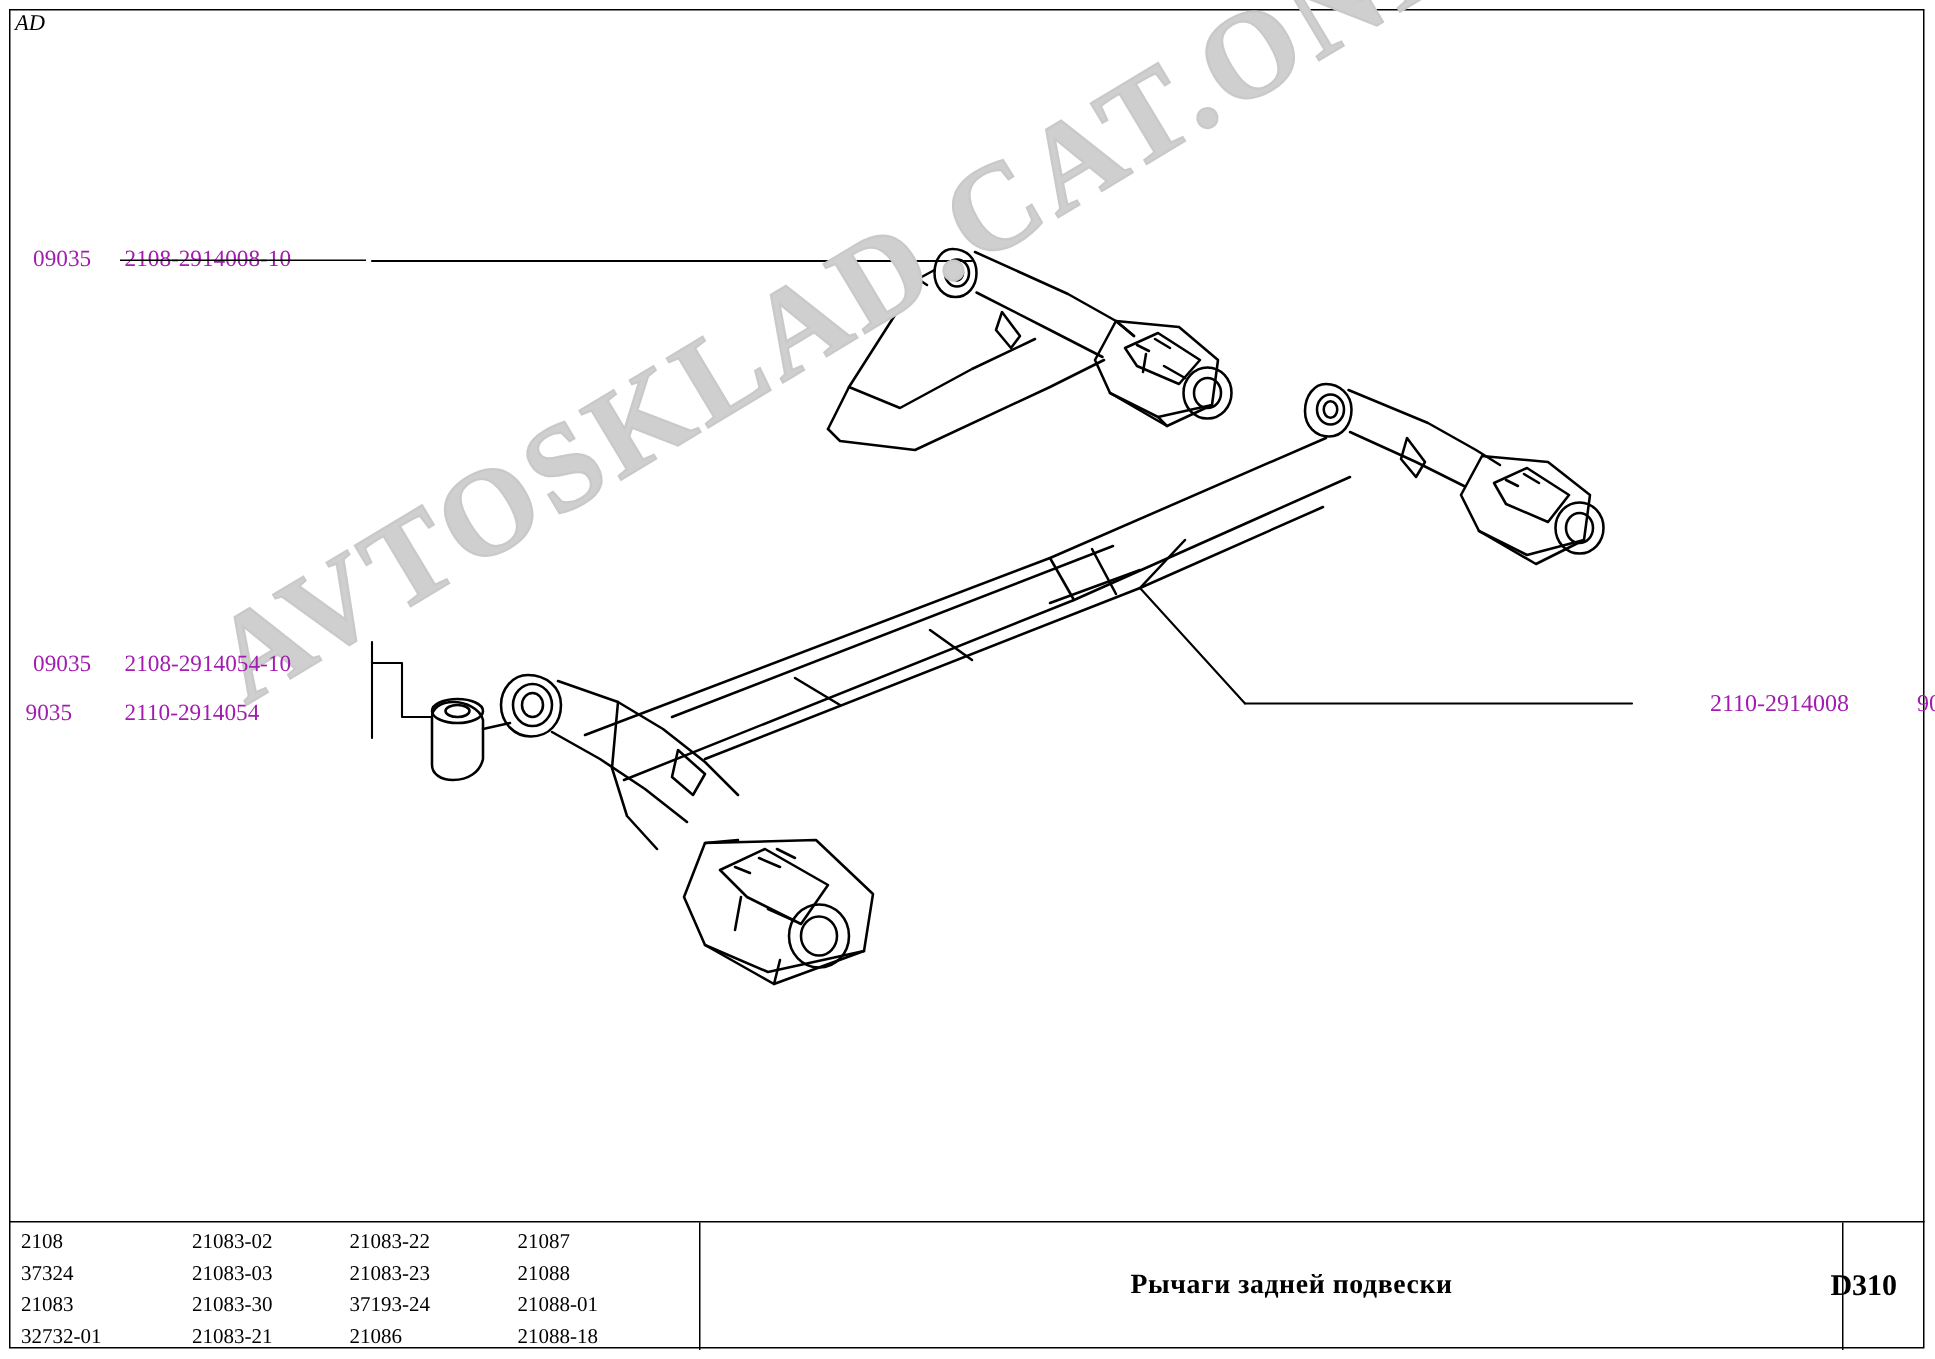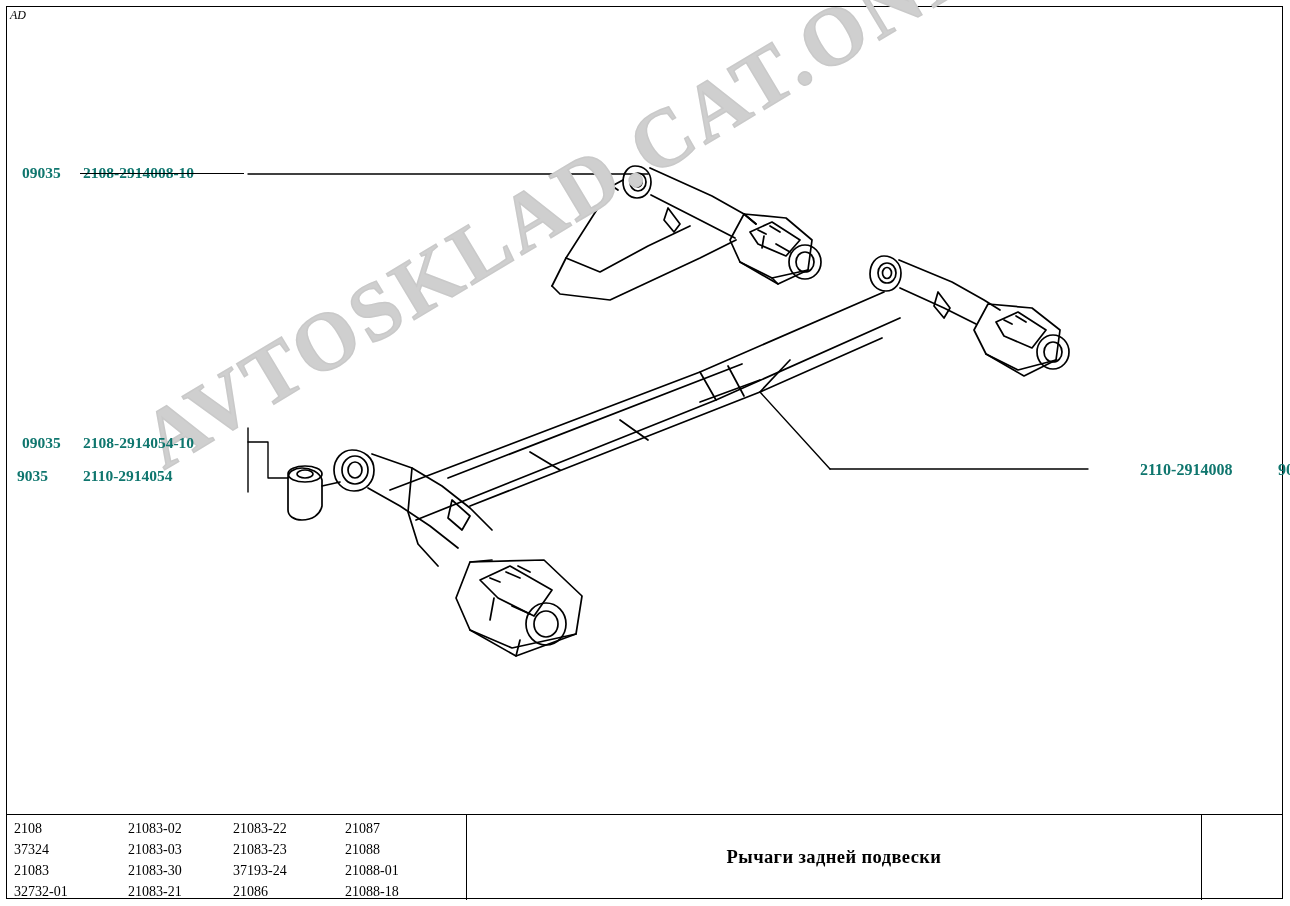--- a/index.html
+++ b/index.html
@@ -24,21 +24,21 @@
     width: 1277px;
     height: 893px;
     border: 1.5px solid #000;
     box-sizing: border-box;
   }
   .corner-mark {
     position: absolute;
     left: 10px;
     top: 8px;
     font-family: "Liberation Serif", serif;
-    font-size: 12px;
+    font-size: 15px;
     font-style: italic;
     color: #000;
     letter-spacing: 0px;
   }
   
   .watermark {
     position: absolute;
     left: 0px;
     top: 0px;
     width: 1290px;
@@ -68,23 +68,22 @@
     left: 0;
     top: 0;
     width: 1290px;
     height: 906px;
   }
   
   .label {
     position: absolute;
     font-family: "Liberation Serif", serif;
     font-size: 15.5px;
-    color: #0f766e;
+    color: #a21caf;
     white-space: nowrap;
-    font-weight: bold;
   }
   .label.big {
     font-size: 16px;
     margin-left: 45px;
   }
   .lbl-top-num { left: 22px; top: 164px; }
   .lbl-top-code { left: 83px; top: 164px; }
   .lbl-mid1-num { left: 22px; top: 434px; }
   .lbl-mid1-code { left: 83px; top: 434px; }
   .lbl-mid2-num { left: 17px; top: 467px; }
@@ -116,21 +115,21 @@
     position: absolute;
     left: 0;
     top: 0;
     width: 461px;
     height: 85px;
     border-right: 1.5px solid #000;
     box-sizing: border-box;
   }
   .bt-col-mid {
     position: absolute;
-    left: 461px;
+    left: 488px;
     top: 0;
     width: 735px;
     height: 85px;
     border-right: 1.5px solid #000;
     box-sizing: border-box;
     display: flex;
     align-items: center;
     justify-content: center;
     text-align: center;
   }
@@ -319,15 +318,18 @@
 
         <div>32732-01</div>
         <div>21083-21</div>
         <div>21086</div>
         <div>21088-18</div>
       </div>
     </div>
     <div class="bt-col-mid">
       <span class="title-text">Рычаги задней подвески</span>
     </div>
+    <div class="bt-col-right">
+      <span class="sheet-text">D310</span>
+    </div>
   </div>
 
 </div>
 
 </body></html>

